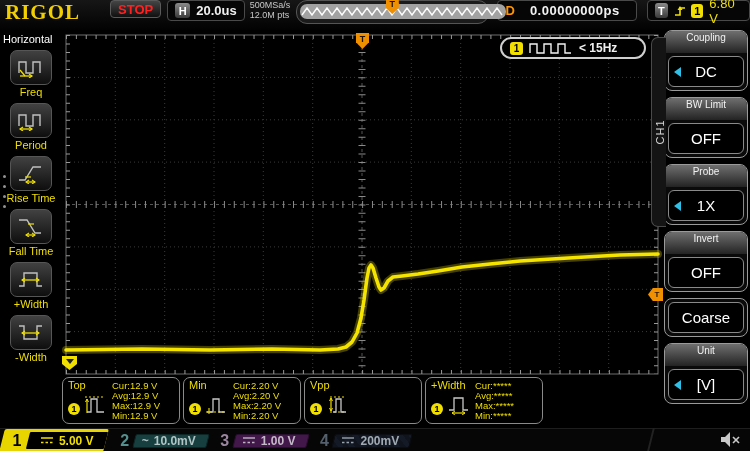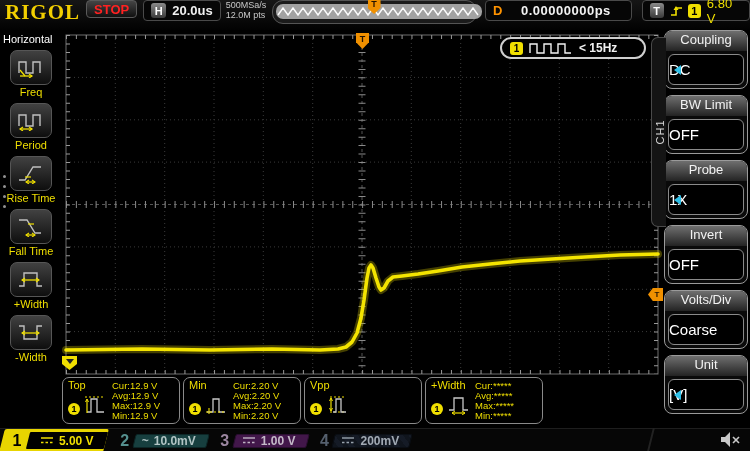--- a/index.html
+++ b/index.html
@@ -2,21 +2,21 @@
 <html><head>
 <meta charset="utf-8">
 <style>
   html,body{margin:0;padding:0;background:#000;}
   body{width:750px;height:451px;overflow:hidden;font-family:"Liberation Sans",sans-serif;-webkit-font-smoothing:antialiased;}
   .screen{position:relative;width:750px;height:451px;background:#000;}
 
   
   .topbar{position:absolute;left:0;top:0;width:750px;height:30px;background:linear-gradient(#161616,#020202);display:flex;align-items:flex-start;}
   .logo{color:#f2cf00;font-family:"Liberation Serif",serif;font-weight:bold;font-size:21px;letter-spacing:1px;padding:0 6px 2px 5px;}
-  .stopbtn{background:linear-gradient(#454545,#101010);border:1px solid #5a5a5a;border-radius:4px;color:#ff2121;font-weight:bold;font-size:13px;padding:1px 7px 2px;height:18px;line-height:16px;margin-right:6px;}
+  .stopbtn{background:linear-gradient(#454545,#101010);border:1px solid #5a5a5a;border-radius:4px;color:#ff2121;font-weight:bold;font-size:13px;padding:1px 7px 2px;height:18px;line-height:16px;margin-right:6px;margin-left:24px;}
   .panel{display:flex;align-items:center;gap:6px;background:#060606;border:1px solid #4a4a4a;border-radius:4px;height:19px;padding:0 7px;}
   .sqbadge{display:inline-flex;align-items:center;justify-content:center;width:15px;height:15px;border-radius:3px;background:linear-gradient(#8a8a8a,#3a3a3a);color:#fff;font-weight:bold;font-size:11px;}
   .hval{color:#f0f0f0;font-size:13px;font-weight:bold;}
   .srate{margin:0 6px 0 5px;font-size:9px;line-height:10px;color:#c8c8c8;}
   .preview{position:relative;width:214px;height:22px;background:#1b1b1b;border:1px solid #555;border-radius:11px;margin-right:8px;}
   .preview svg{position:absolute;left:3px;top:3px;}
   .winmark{position:absolute;left:50%;top:2px;width:12px;height:7px;margin-left:-6px;background:#f09000;clip-path:polygon(0 0,100% 0,75% 100%,25% 100%);}
   .tflag{position:absolute;left:50%;top:-2px;width:13px;height:15px;margin-left:-7px;background:#f09000;clip-path:polygon(0 0,100% 0,100% 60%,50% 100%,0 60%);color:#241300;font-size:9px;font-weight:bold;text-align:center;line-height:11px;}
   .dlabel{color:#ff9300;font-weight:bold;font-size:13px;}
   .dval{color:#f2f2f2;font-size:13px;font-weight:bold;letter-spacing:.5px;}
@@ -41,22 +41,22 @@
   .trigpos{position:absolute;left:294px;top:3px;width:13px;height:16px;background:#f09000;clip-path:polygon(0 0,100% 0,100% 58%,50% 100%,0 58%);color:#241300;font-size:9px;font-weight:bold;text-align:center;line-height:12px;}
   .triglevel{position:absolute;left:586px;top:258px;width:15px;height:13px;background:#f09000;clip-path:polygon(32% 0,100% 0,100% 100%,32% 100%,0 50%);color:#241300;font-size:8px;font-weight:bold;text-align:center;line-height:13px;padding-left:3px;box-sizing:border-box;}
   .chposmark{position:absolute;left:0px;top:326px;width:15px;height:14px;background:#f0df00;clip-path:polygon(0 0,100% 0,100% 58%,50% 100%,0 58%);}
   .chposmark i{position:absolute;left:4px;top:3px;width:0;height:0;border-left:4px solid transparent;border-right:4px solid transparent;border-top:5px solid #222;}
 
   
   .rightmenu{position:absolute;left:664px;top:30px;width:86px;height:398px;}
   .chtab{position:absolute;left:-13px;top:7px;width:14px;height:188px;background:#141414;border:1px solid #4a4a4a;border-right:none;border-radius:7px 0 0 7px;display:flex;align-items:center;justify-content:center;}
   .chtab span{display:inline-block;transform:rotate(-90deg);color:#d8d8d8;font-size:11px;letter-spacing:1px;white-space:nowrap;}
   .mi{border:1px solid #9a9a9a;border-radius:8px;background:#0a0a0a;margin:0 2px 6px 0;overflow:hidden;}
-  .mi-hdr{background:linear-gradient(#6f6f6f,#232323);color:#f2f2f2;font-size:13px;text-align:center;padding:1px 0 4px;}
-  .mi-val{position:relative;margin:3px;height:29px;border:1px solid #8a8a8a;border-radius:6px;background:#000;color:#fff;font-size:15px;display:flex;align-items:center;justify-content:flex-start;}
+  .mi-hdr{background:linear-gradient(#6f6f6f,#232323);color:#f2f2f2;font-size:10px;text-align:center;padding:1px 0 10px;}
+  .mi-val{position:relative;margin:3px;height:29px;border:1px solid #8a8a8a;border-radius:6px;background:#000;color:#fff;font-size:15px;display:flex;align-items:center;justify-content:center;}
   .mi-arrow{position:absolute;left:5px;top:50%;margin-top:-5px;width:0;height:0;border-top:5px solid transparent;border-bottom:5px solid transparent;border-right:7px solid #2fc0e8;}
 
   
   .measbar{position:absolute;left:62px;top:377px;display:flex;gap:3px;}
   .mp{width:118px;height:47px;border:1px solid #8a8a8a;border-radius:7px;background:#000;box-sizing:border-box;padding:2px 3px 1px 5px;display:flex;}
   .mp-left{width:44px;display:flex;flex-direction:column;}
   .mp-name{color:#f0df00;font-size:11px;line-height:11px;}
   .mp-srcrow{display:flex;align-items:flex-end;gap:3px;margin-top:2px;}
   .mp-badge{display:inline-flex;align-items:center;justify-content:center;width:12px;height:12px;border-radius:50%;background:#f0df00;color:#000;font-size:9px;font-weight:bold;flex:0 0 auto;}
   .mp-rows{flex:1;display:flex;flex-direction:column;justify-content:flex-end;padding:1px 0;}
@@ -276,21 +276,20 @@
         <span>1X</span>
       </div>
     </div>
     <div class="mi">
       <div class="mi-hdr">Invert</div>
       <div class="mi-val">
         <span>OFF</span>
       </div>
     </div>
     <div class="mi">
-      <div class="mi-hdr">Volts/Div</div>
       <div class="mi-val">
         <span>Coarse</span>
       </div>
     </div>
     <div class="mi">
       <div class="mi-hdr">Unit</div>
       <div class="mi-val">
         <span class="mi-arrow"></span>
         <span>[V]</span>
       </div>

